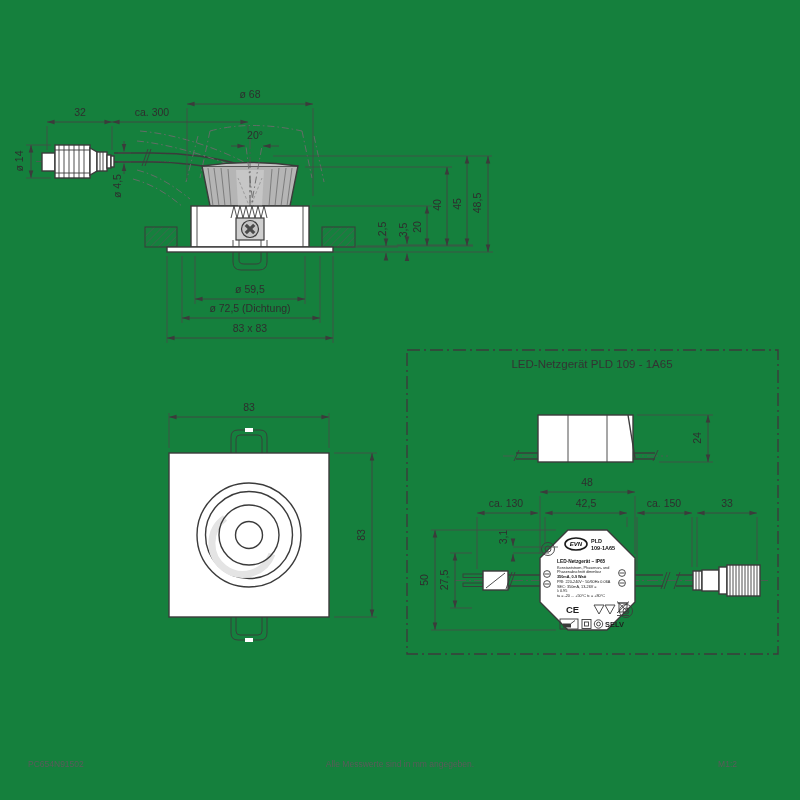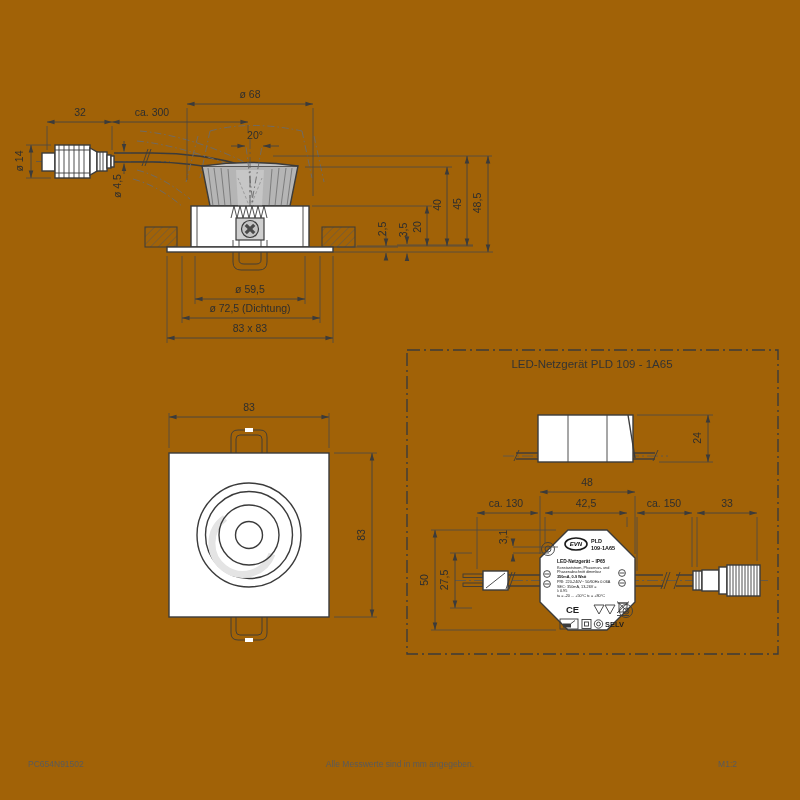--- a/index.html
+++ b/index.html
@@ -1,16 +1,16 @@
 <!DOCTYPE html>
 <html><head>
 <meta charset="utf-8">
 <style>
   html,body{margin:0;padding:0;background:#fff;}
-  #page{position:relative;width:800px;height:800px;background:#a16207;font-family:"Liberation Sans",sans-serif;overflow:hidden;}
+  #page{position:relative;width:800px;height:800px;background:#15803d;font-family:"Liberation Sans",sans-serif;overflow:hidden;}
   svg{position:absolute;left:0;top:0;}
   text{font-family:"Liberation Sans",sans-serif;fill:#2e2e2e;}
   .t{font-size:10.5px;}
   .title{font-size:11.5px;fill:#333;}
   .foot{font-size:8.5px;fill:#5a5a5a;}
   .lb1{font-size:5.5px;font-weight:bold;fill:#111;}
   .lb2{font-size:4.8px;font-weight:bold;fill:#111;}
   .lb3{font-size:3.8px;fill:#222;}
   .lb4{font-size:3.8px;font-weight:bold;fill:#111;}
   .ce{font-size:9.5px;font-weight:bold;fill:#1d1d1d;}

